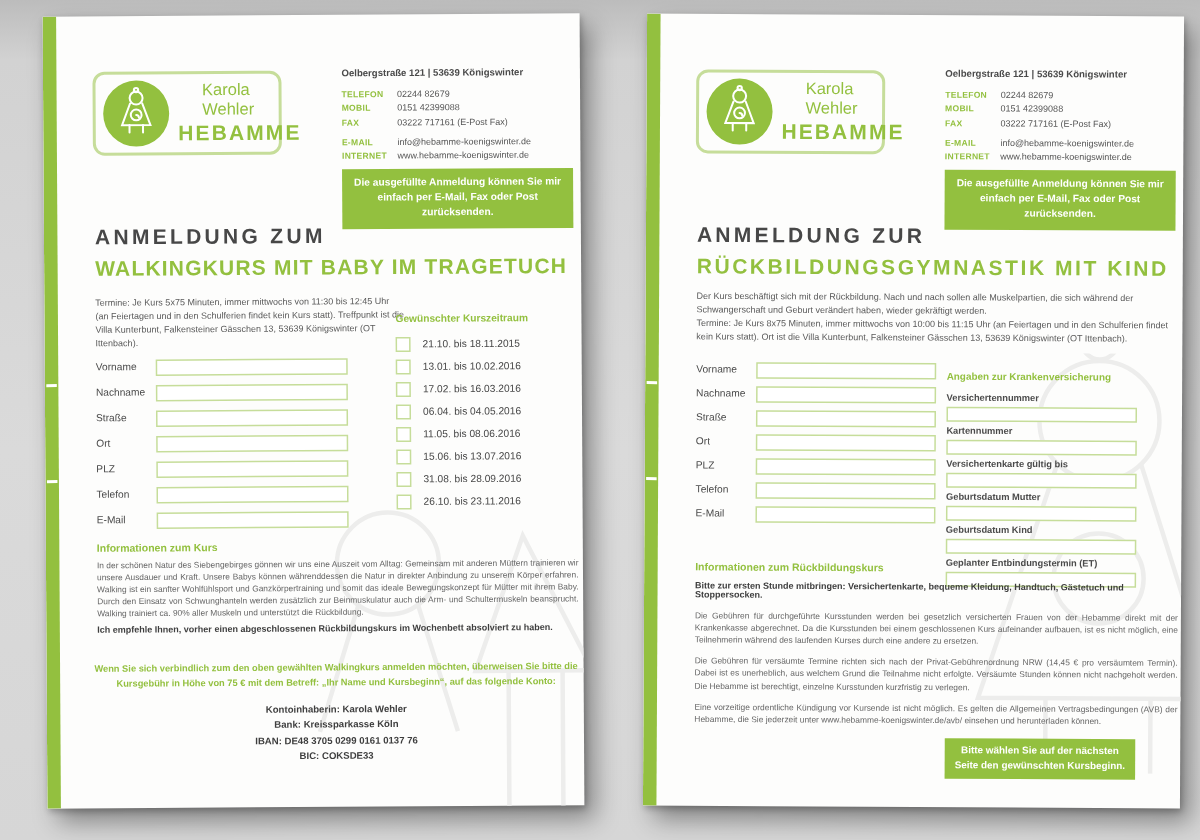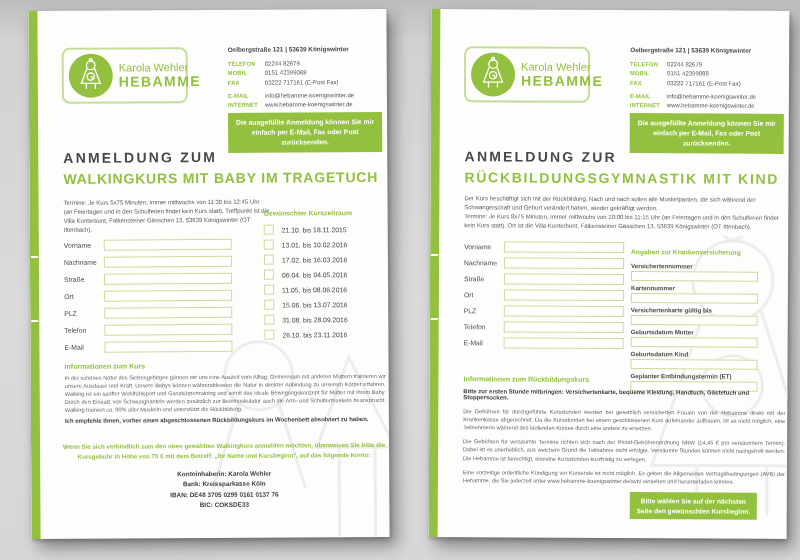--- a/index.html
+++ b/index.html
@@ -28,21 +28,21 @@
 
   
   .logo-box{
     position:absolute;left:33px;top:37px;width:126px;height:56px;
     border:2px solid var(--green-light);border-radius:8px;
     display:flex;align-items:center;gap:6px;padding:3px 5px;
   }
   .logo-circle{width:44px;height:44px;border-radius:50%;background:var(--green);
     flex:0 0 auto;display:flex;align-items:center;justify-content:center;}
   .logo-text{display:flex;flex-direction:column;line-height:1.15;}
-  .logo-name{color:var(--green);font-size:11px;}
+  .logo-name{color:var(--green);font-size:11px;margin-left:16px;}
   .logo-prof{color:var(--green);font-size:14px;font-weight:bold;letter-spacing:1.4px;}
 
   .contact{position:absolute;left:199px;top:36px;width:154px;}
   .contact-address{font-size:6.4px;font-weight:bold;color:#4a4a4a;margin-bottom:7px;}
   .contact-row{display:flex;line-height:1.55;}
   .contact-label{width:37px;flex:0 0 auto;color:var(--green);font-weight:bold;font-size:5.7px;letter-spacing:.2px;}
   .contact-value{font-size:6px;color:#555;}
   .contact-gap{height:4px;}
 
   .return-note{

